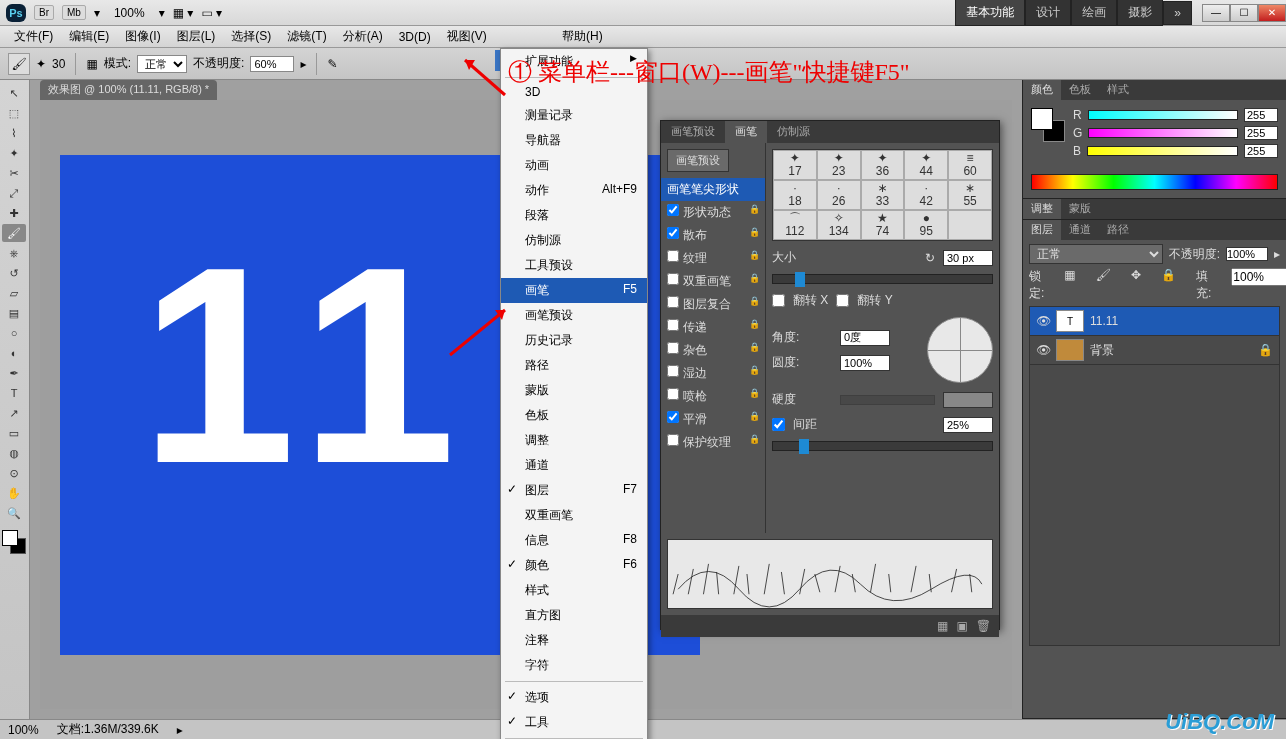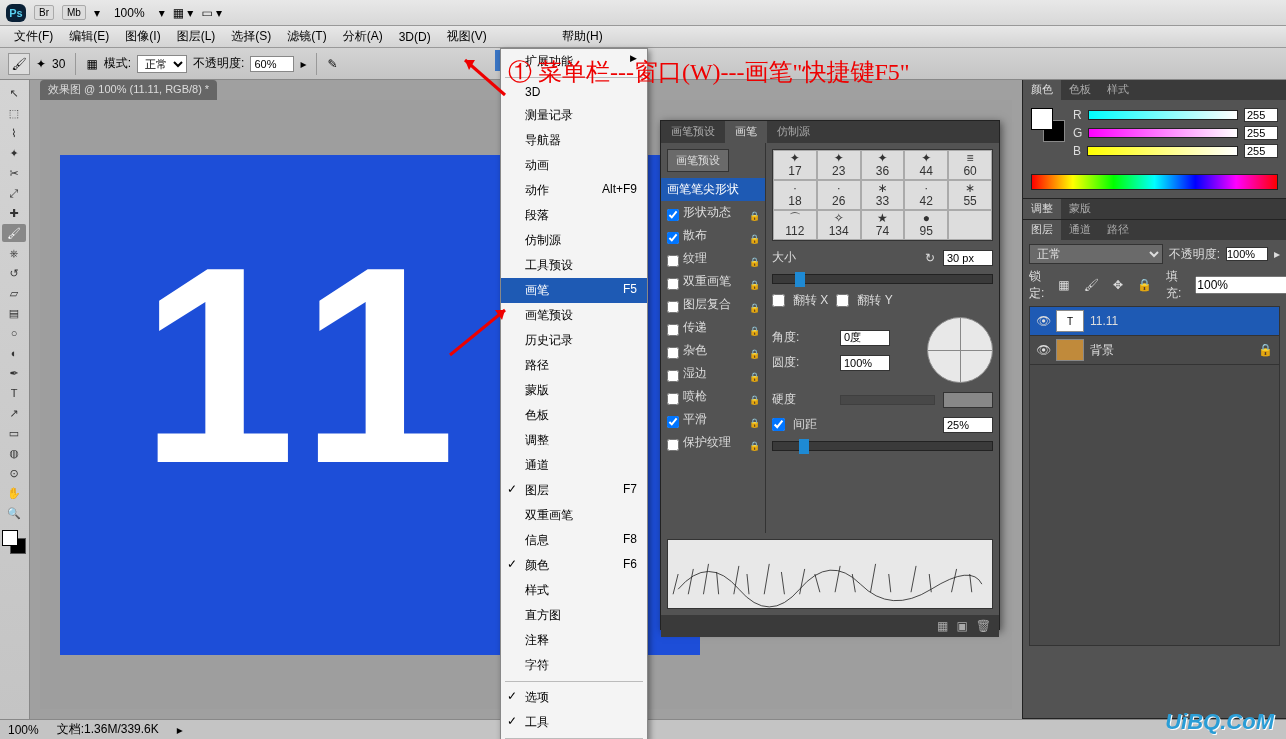--- a/index.html
+++ b/index.html
@@ -54,21 +54,21 @@
 
 
 .brush-panel { position:absolute; top:120px; left:660px; width:340px; height:510px; background:#535353; border:1px solid #222; box-shadow:2px 2px 8px rgba(0,0,0,.5); z-index:150; color:#ddd; }
 .brush-panel .tabs { display:flex; background:#3a3a3a; height:22px; }
 .brush-panel .tabs .tab { padding:3px 10px; font-size:11px; color:#aaa; }
 .brush-panel .tabs .tab.active { background:#535353; color:#ddd; }
 .brush-panel .body { display:flex; height:390px; }
 .brush-panel .left { width:105px; background:#535353; border-right:1px solid #333; }
 .brush-panel .preset-btn { margin:6px; padding:3px 8px; background:#6a6a6a; border:1px solid #333; color:#ddd; font-size:11px; display:inline-block; }
 .brush-panel .opt-list { }
-.brush-panel .opt { padding:3px 4px 3px 6px; display:flex; align-items:flex-end; gap:4px; font-size:11px; position:relative; }
+.brush-panel .opt { padding:3px 4px 3px 6px; display:flex; align-items:flex-start; gap:4px; font-size:11px; position:relative; }
 .brush-panel .opt.hl { background:#1e5ab4; color:#fff; }
 .brush-panel .opt input[type=checkbox]{ width:12px; height:12px; }
 .brush-panel .opt .lock { margin-left:auto; font-size:9px; color:#888; }
 .brush-panel .right { flex:1; padding:6px; background:#535353; }
 .brush-grid { display:grid; grid-template-columns:repeat(5,1fr); gap:0; border:1px solid #333; background:#ccc; }
 .brush-grid .cell { height:30px; background:#ddd; border:1px solid #aaa; display:flex; flex-direction:column; align-items:center; justify-content:center; font-size:9px; color:#333; }
 .brush-grid .cell .pic { font-size:12px; line-height:12px; }
 .ctrl-row { display:flex; align-items:center; margin:8px 0; gap:8px; font-size:11px; }
 .ctrl-row label { width:60px; }
 .ctrl-row input[type=text]{ width:50px; background:#fff; color:#000; border:1px solid #333; padding:1px 3px; font-size:11px; }
@@ -97,21 +97,21 @@
 .rgb-row .bar.r { background:linear-gradient(90deg,#0ff,#fff); }
 .rgb-row .bar.g { background:linear-gradient(90deg,#f0f,#fff); }
 .rgb-row .bar.b { background:linear-gradient(90deg,#ff0,#fff); }
 .rgb-row input { width:34px; background:#fff; color:#000; border:1px solid #333; font-size:11px; padding:0 2px; }
 .spectrum { height:16px; margin:4px 8px 8px; background:linear-gradient(90deg,red,yellow,lime,cyan,blue,magenta,red); border:1px solid #222; }
 
 .layers-body { padding:4px 6px; }
 .layer-ctrls { display:flex; gap:6px; align-items:center; margin-bottom:4px; font-size:11px; }
 .layer-ctrls select { background:#6a6a6a; color:#ddd; border:1px solid #333; padding:1px 3px; flex:1; }
 .layer-ctrls input { width:42px; background:#fff; color:#000; border:1px solid #333; font-size:11px; }
-.lock-row { display:flex; align-items:center; gap:14px; font-size:11px; margin-bottom:4px; }
+.lock-row { display:flex; align-items:flex-start; gap:20px; font-size:11px; margin-bottom:4px; }
 .layer-list { border:1px solid #333; background:#4a4a4a; min-height:340px; }
 .layer { display:flex; align-items:center; gap:6px; padding:3px 6px; border-bottom:1px solid #333; font-size:11px; }
 .layer.sel { background:#1e5ab4; }
 .layer .eye { width:14px; }
 .layer .thumb { width:28px; height:22px; background:#c08a3b; border:1px solid #888; display:flex; align-items:center; justify-content:center; font-size:10px; }
 .layer .thumb.txt { background:#fff; color:#000; }
 
 
 .anno1 { position:absolute; top:56px; left:508px; color:#e00; font-size:24px; font-family:"SimSun"; z-index:300; pointer-events:none; }
 .arrow1 { position:absolute; top:55px; left:455px; z-index:300; pointer-events:none; }
@@ -127,20 +127,32 @@
 <div class="titlebar">
   <div class="app">
     <div class="ps-icon">Ps</div>
     <span class="btn">Br</span>
     <span class="btn">Mb</span>
     <span>▾</span>
     <span class="zoom">100%</span>
     <span>▾</span>
     <span>▦ ▾</span>
     <span>▭ ▾</span>
+  </div>
+  <div class="right">
+    <div class="ws-btn active">基本功能</div>
+    <div class="ws-btn">设计</div>
+    <div class="ws-btn">绘画</div>
+    <div class="ws-btn">摄影</div>
+    <div class="ws-btn">»</div>
+    <div class="win-btns">
+      <div class="win-btn">—</div>
+      <div class="win-btn">☐</div>
+      <div class="win-btn close">✕</div>
+    </div>
   </div>
 </div>
 
 <div class="menubar">
   <span>文件(F)</span>
   <span>编辑(E)</span>
   <span>图像(I)</span>
   <span>图层(L)</span>
   <span>选择(S)</span>
   <span>滤镜(T)</span>

